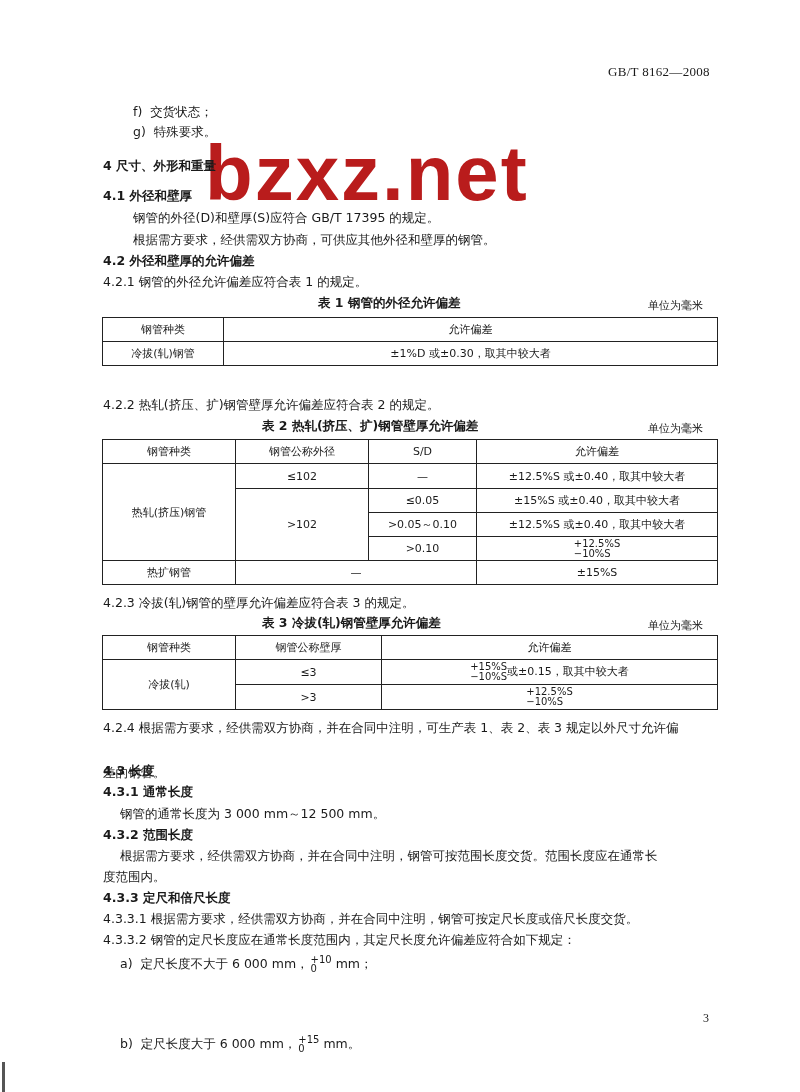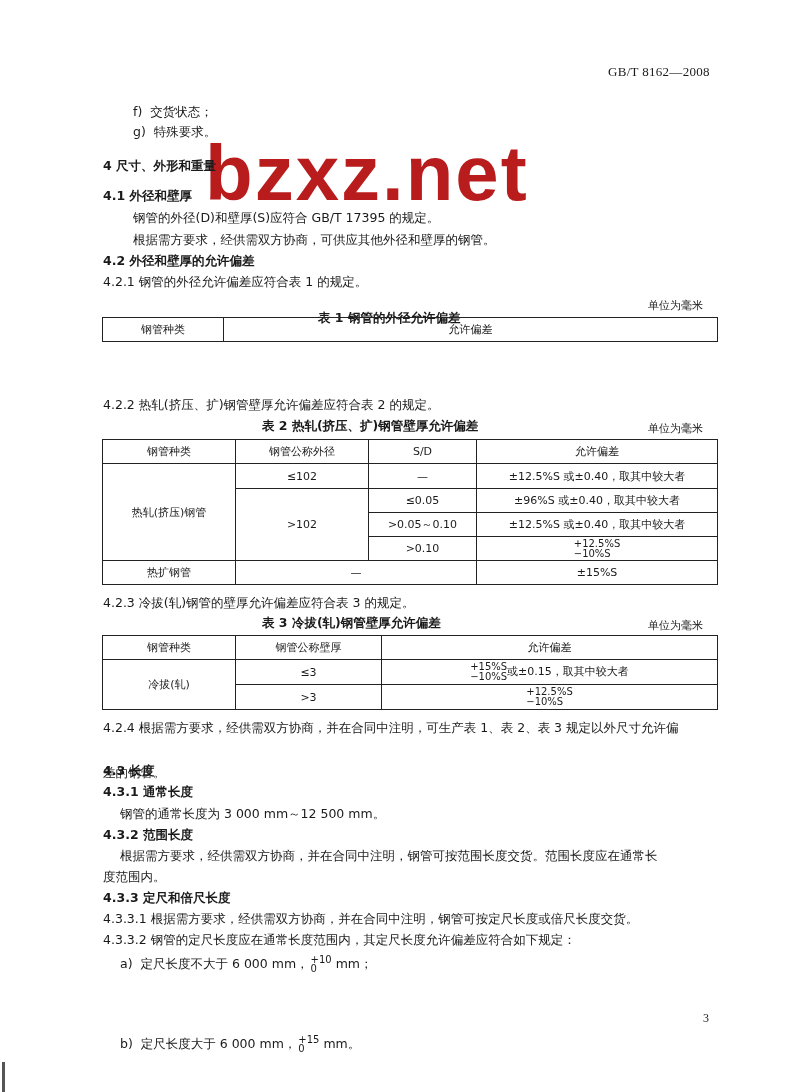--- a/index.html
+++ b/index.html
@@ -33,27 +33,31 @@
 </div>
 
 <div class="abs txt bold" style="left:103px;top:158px;">4  尺寸、外形和重量</div>
 
 <div class="abs txt bold" style="left:103px;top:188px;">4.1  外径和壁厚</div>
 <div class="abs txt" style="left:133px;top:210px;">钢管的外径(D)和壁厚(S)应符合 GB/T 17395 的规定。</div>
 <div class="abs txt" style="left:133px;top:232px;text-align:right;">根据需方要求，经供需双方协商，可供应其他外径和壁厚的钢管。</div>
 <div class="abs txt bold" style="left:103px;top:253px;">4.2  外径和壁厚的允许偏差</div>
 <div class="abs txt" style="left:103px;top:274px;">4.2.1  钢管的外径允许偏差应符合表 1 的规定。</div>
 
-<div class="abs cap" style="left:318px;top:295px;margin-top:15px;">表 1  钢管的外径允许偏差</div>
+<div class="abs cap" style="left:318px;top:295px;">表 1  钢管的外径允许偏差</div>
 <div class="abs unit" style="left:648px;top:298px;">单位为毫米</div>
 <table style="left:102px;top:317px;width:616px;">
   <tbody>
       <tr style="height:24px;">
     <td style="width:120px;">钢管种类</td>
     <td>允许偏差</td>
+  </tr>
+  <tr style="height:24px;">
+    <td>冷拔(轧)钢管</td>
+    <td>±1%D 或±0.30，取其中较大者</td>
   </tr>
 </tbody>
   </table>
 
 <div class="abs txt" style="left:103px;top:397px;">4.2.2  热轧(挤压、扩)钢管壁厚允许偏差应符合表 2 的规定。</div>
 
 <div class="abs cap" style="left:262px;top:418px;text-align:center;">表 2  热轧(挤压、扩)钢管壁厚允许偏差</div>
 <div class="abs unit" style="left:648px;top:421px;">单位为毫米</div>
 <table style="left:102px;top:439px;width:616px;">
   <tbody>
@@ -65,21 +69,21 @@
   </tr>
   <tr style="height:25px;">
     <td rowspan="4">热轧(挤压)钢管</td>
     <td>≤102</td>
     <td>—</td>
     <td>±12.5%S 或±0.40，取其中较大者</td>
   </tr>
   <tr style="height:24px;">
     <td rowspan="3">&gt;102</td>
     <td>≤0.05</td>
-    <td>±96%S 或±0.40，取其中较大者</td>
+    <td>±15%S 或±0.40，取其中较大者</td>
   </tr>
   <tr style="height:24px;">
     <td>&gt;0.05～0.10</td>
     <td>±12.5%S 或±0.40，取其中较大者</td>
   </tr>
   <tr style="height:24px;padding-left:23px;">
     <td>&gt;0.10</td>
     <td>
       <span class="frac">
         <span>+12.5%S</span><br>

